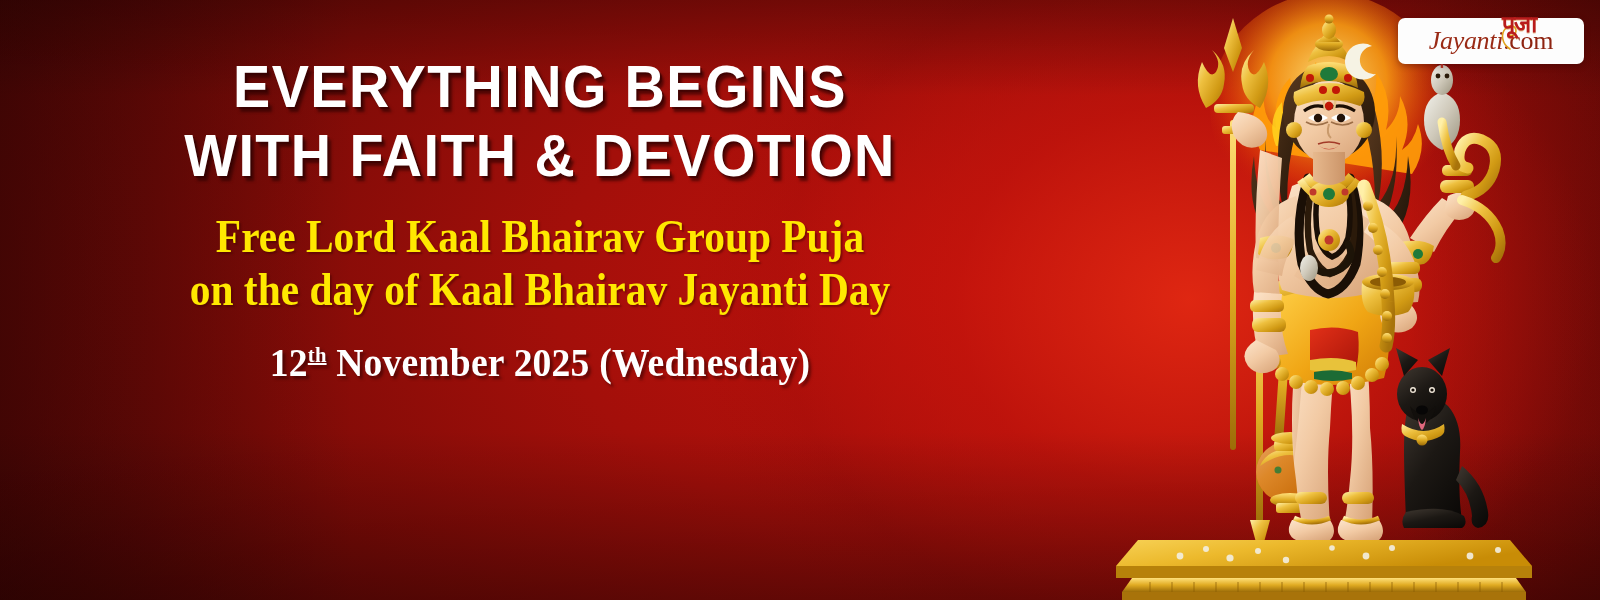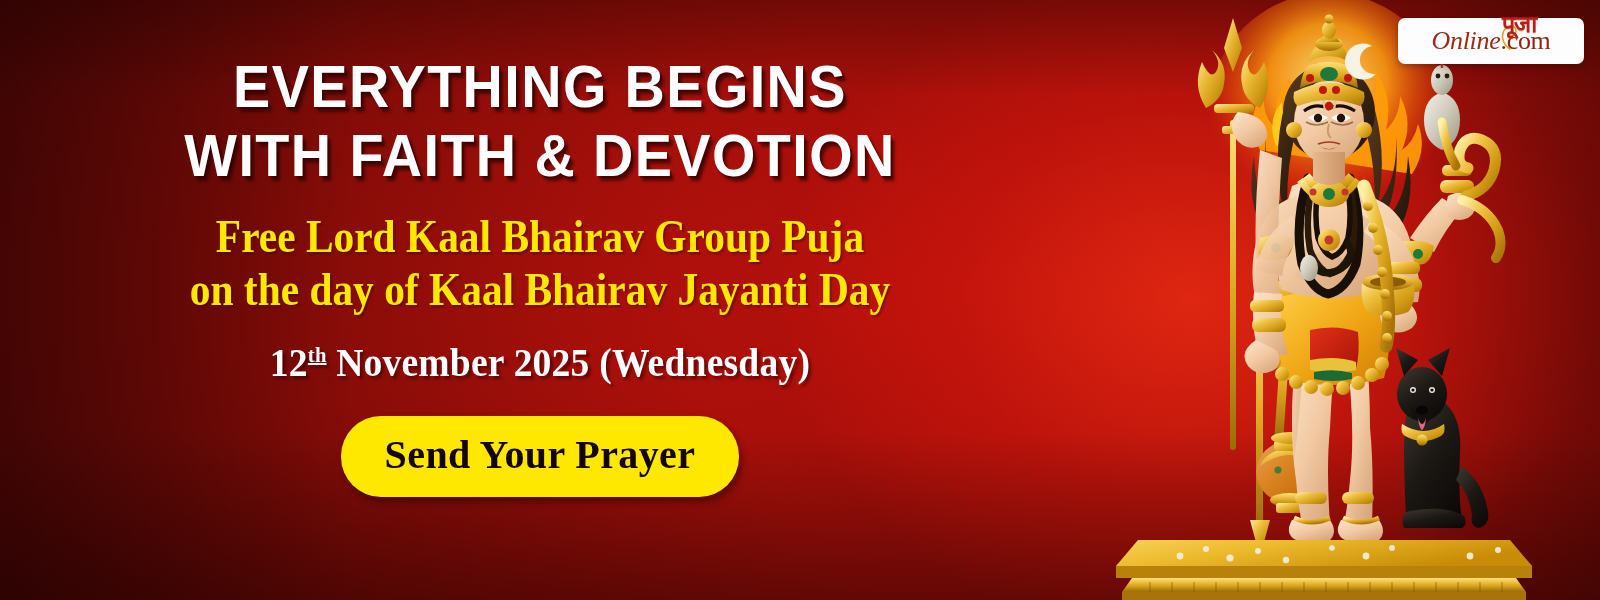--- a/index.html
+++ b/index.html
@@ -468,28 +468,25 @@
       <span class="l2">WITH FAITH &amp; DEVOTION</span>
     </div>
 
     <div class="subline">
       <span>Free Lord Kaal Bhairav Group Puja</span>
       <span>on the day of Kaal Bhairav Jayanti Day</span>
     </div>
 
     <div class="dateline"><span>12</span><sup>th</sup><span> November 2025 (Wednesday)</span></div>
 
-    <div class="cta-wrap">
-      <button class="cta">Send Your Prayer</button>
-    </div>
   </div>
 
   <div class="logo">
     <div class="logo-inner">
-      <div class="logo-text"><span>Online</span><span class="dot">.com</span></div>
+      <div class="logo-text"><span>Jayanti</span><span class="dot">.com</span></div>
       <svg class="logo-swirl" viewBox="0 0 26 30">
         <path d="M13 27 C5 22 3 12 9 6 C13 2 19 4 19 9 C19 13 15 15 12 13" fill="none" stroke="#e0a21a" stroke-width="1.6" stroke-linecap="round"></path>
       </svg>
       <div class="logo-deva">पूजा</div>
     </div>
   </div>
 
   <div class="vignette"></div>
 </div>
 

